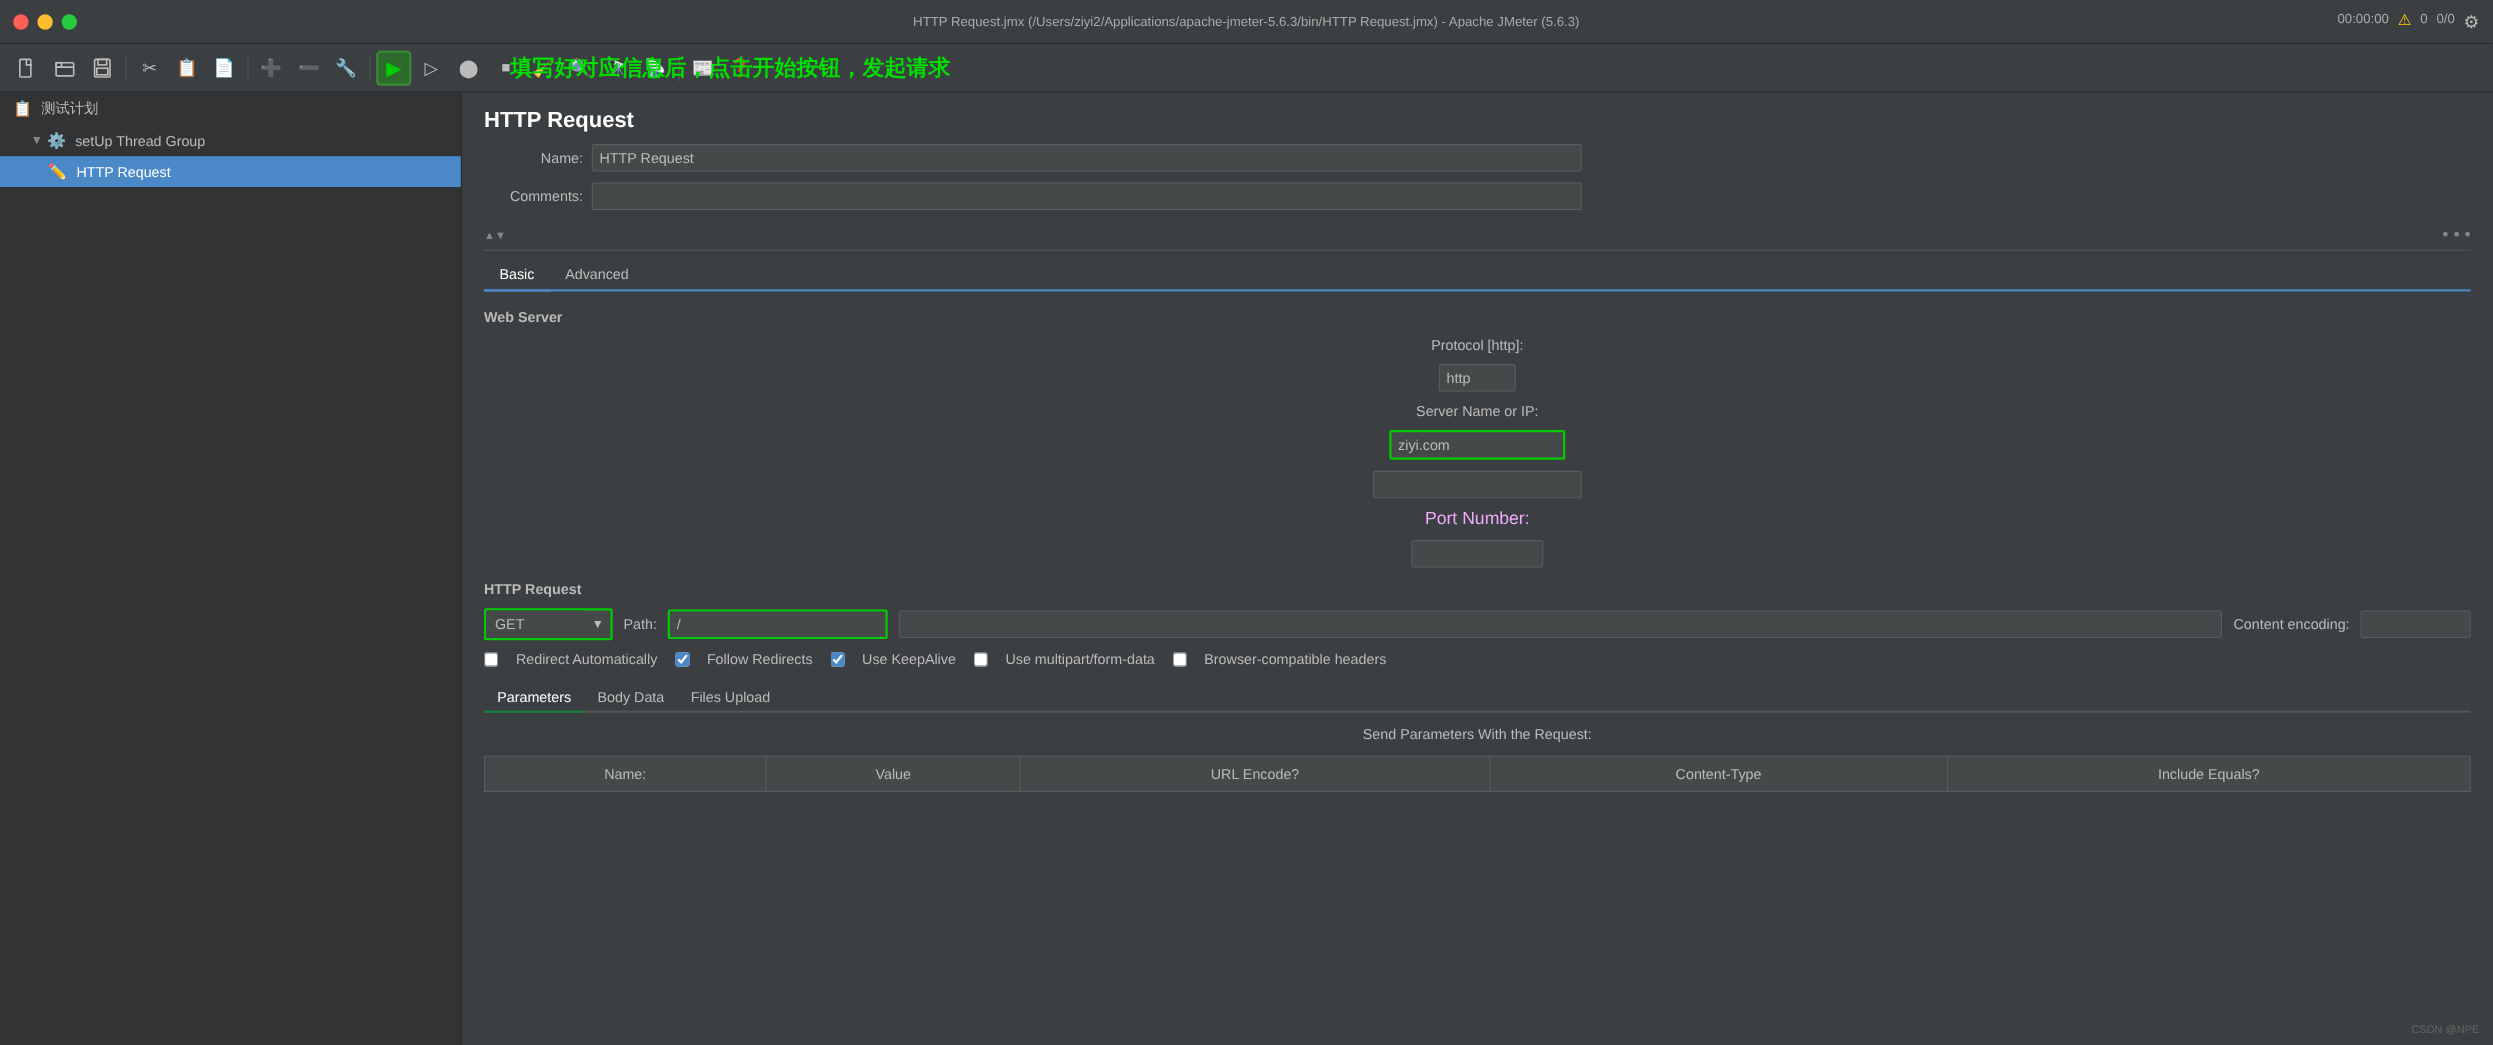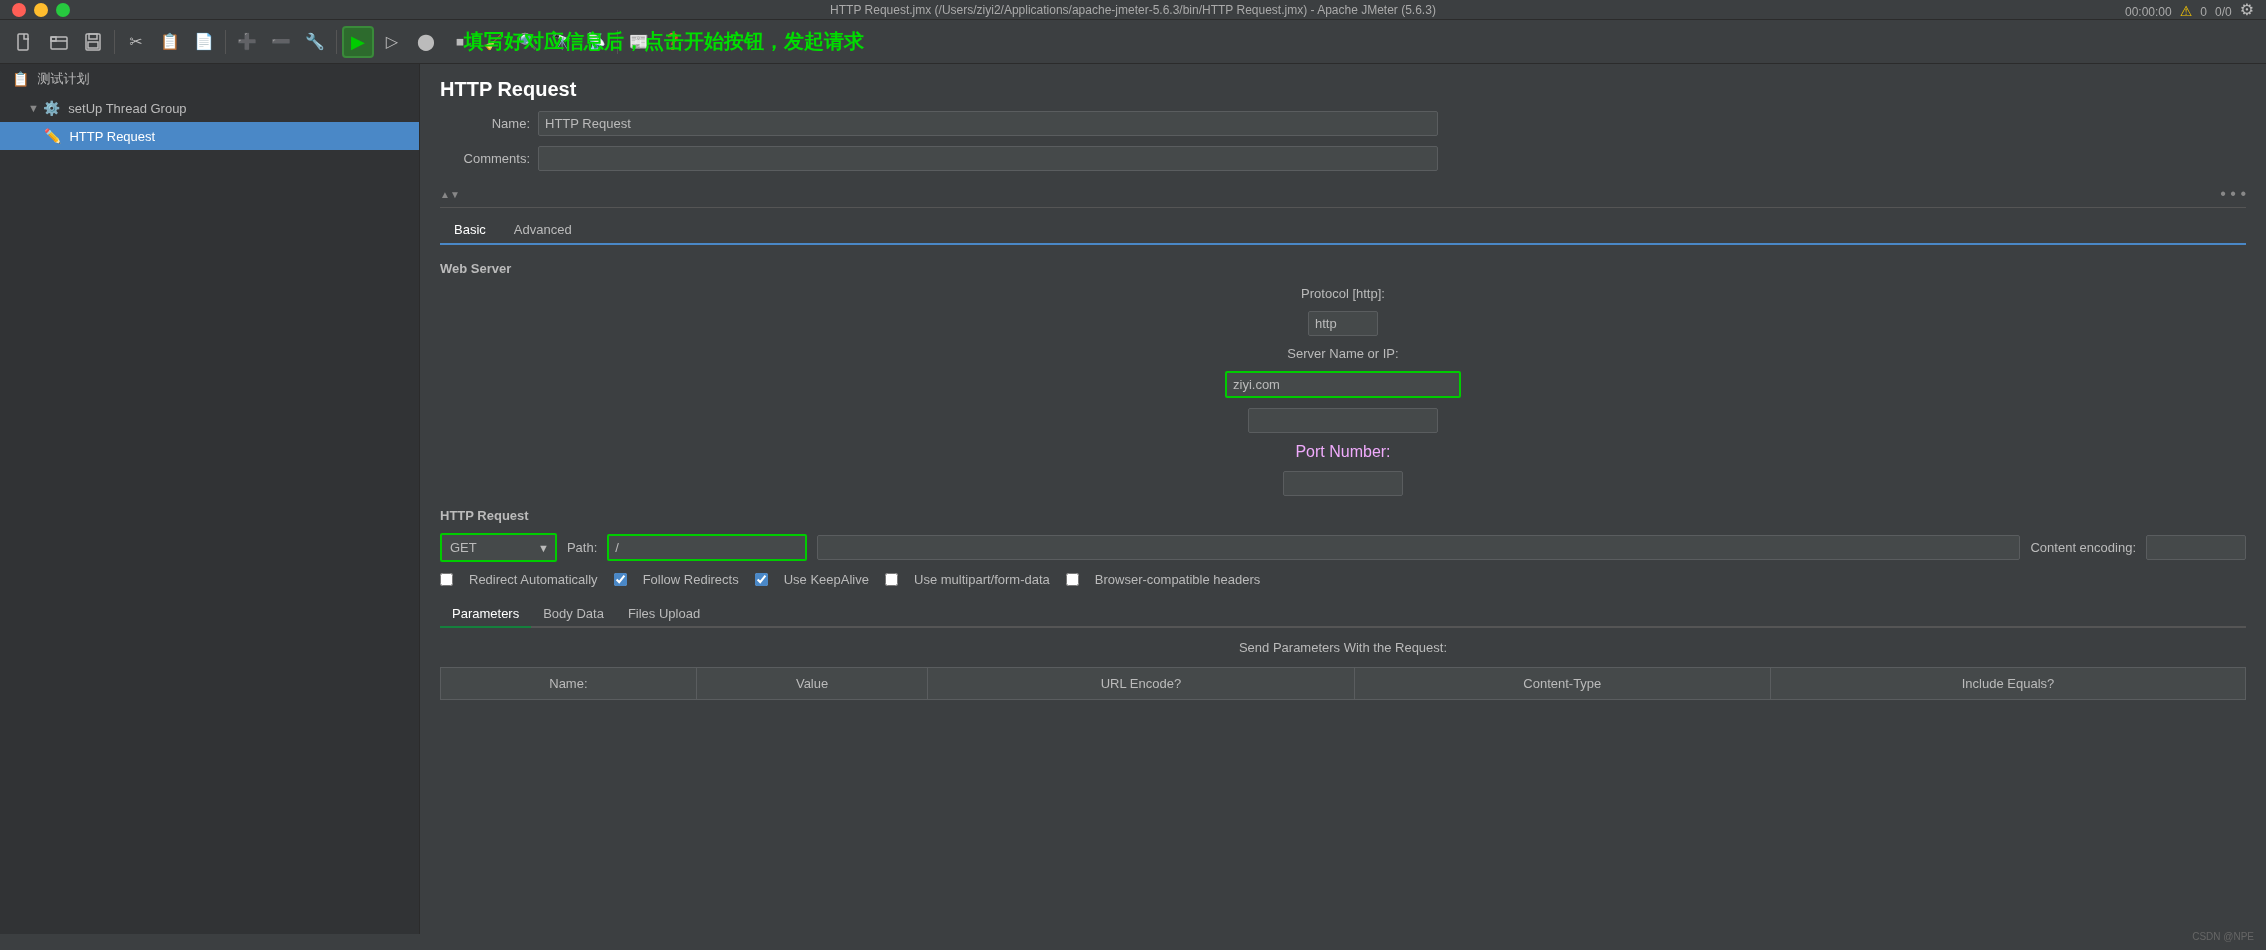--- a/index.html
+++ b/index.html
@@ -9,21 +9,21 @@
       color: #bbbbbb;
       font-size: 13px;
       width: 2266px;
       min-height: 950px;
       overflow: hidden;
     }
 
     
     .title-bar {
       background: #3c3f41;
-      height: 20px;
+      height: 40px;
       display: flex;
       align-items: center;
       justify-content: center;
       position: relative;
       border-bottom: 1px solid #2b2b2b;
     }
     .title-bar .window-controls {
       position: absolute;
       left: 12px;
       display: flex;
@@ -39,21 +39,21 @@
     .btn-min { background: #ffbd2e; }
     .btn-max { background: #27c93f; }
     .title-bar .title-text {
       font-size: 12px;
       color: #aaaaaa;
     }
     .title-bar .timer-area {
       position: absolute;
       right: 12px;
       display: flex;
-      align-items: flex-end;
+      align-items: flex-start;
       gap: 8px;
       font-size: 12px;
       color: #aaaaaa;
     }
 
     
     .toolbar {
       background: #3c3f41;
       height: 44px;
       display: flex;
@@ -222,21 +222,21 @@
       width: 70px;
       outline: none;
     }
     .server-name-input {
       background: #45494a;
       border: 2px solid #00cc00;
       color: #bbbbbb;
       font-size: 13px;
       padding: 4px 6px;
       border-radius: 2px;
-      width: 236px;
+      width: 160px;
       outline: none;
     }
     .server-name-input-wide {
       background: #45494a;
       border: 1px solid #5a5d5f;
       color: #bbbbbb;
       font-size: 13px;
       padding: 4px 6px;
       border-radius: 2px;
       flex: 1;

